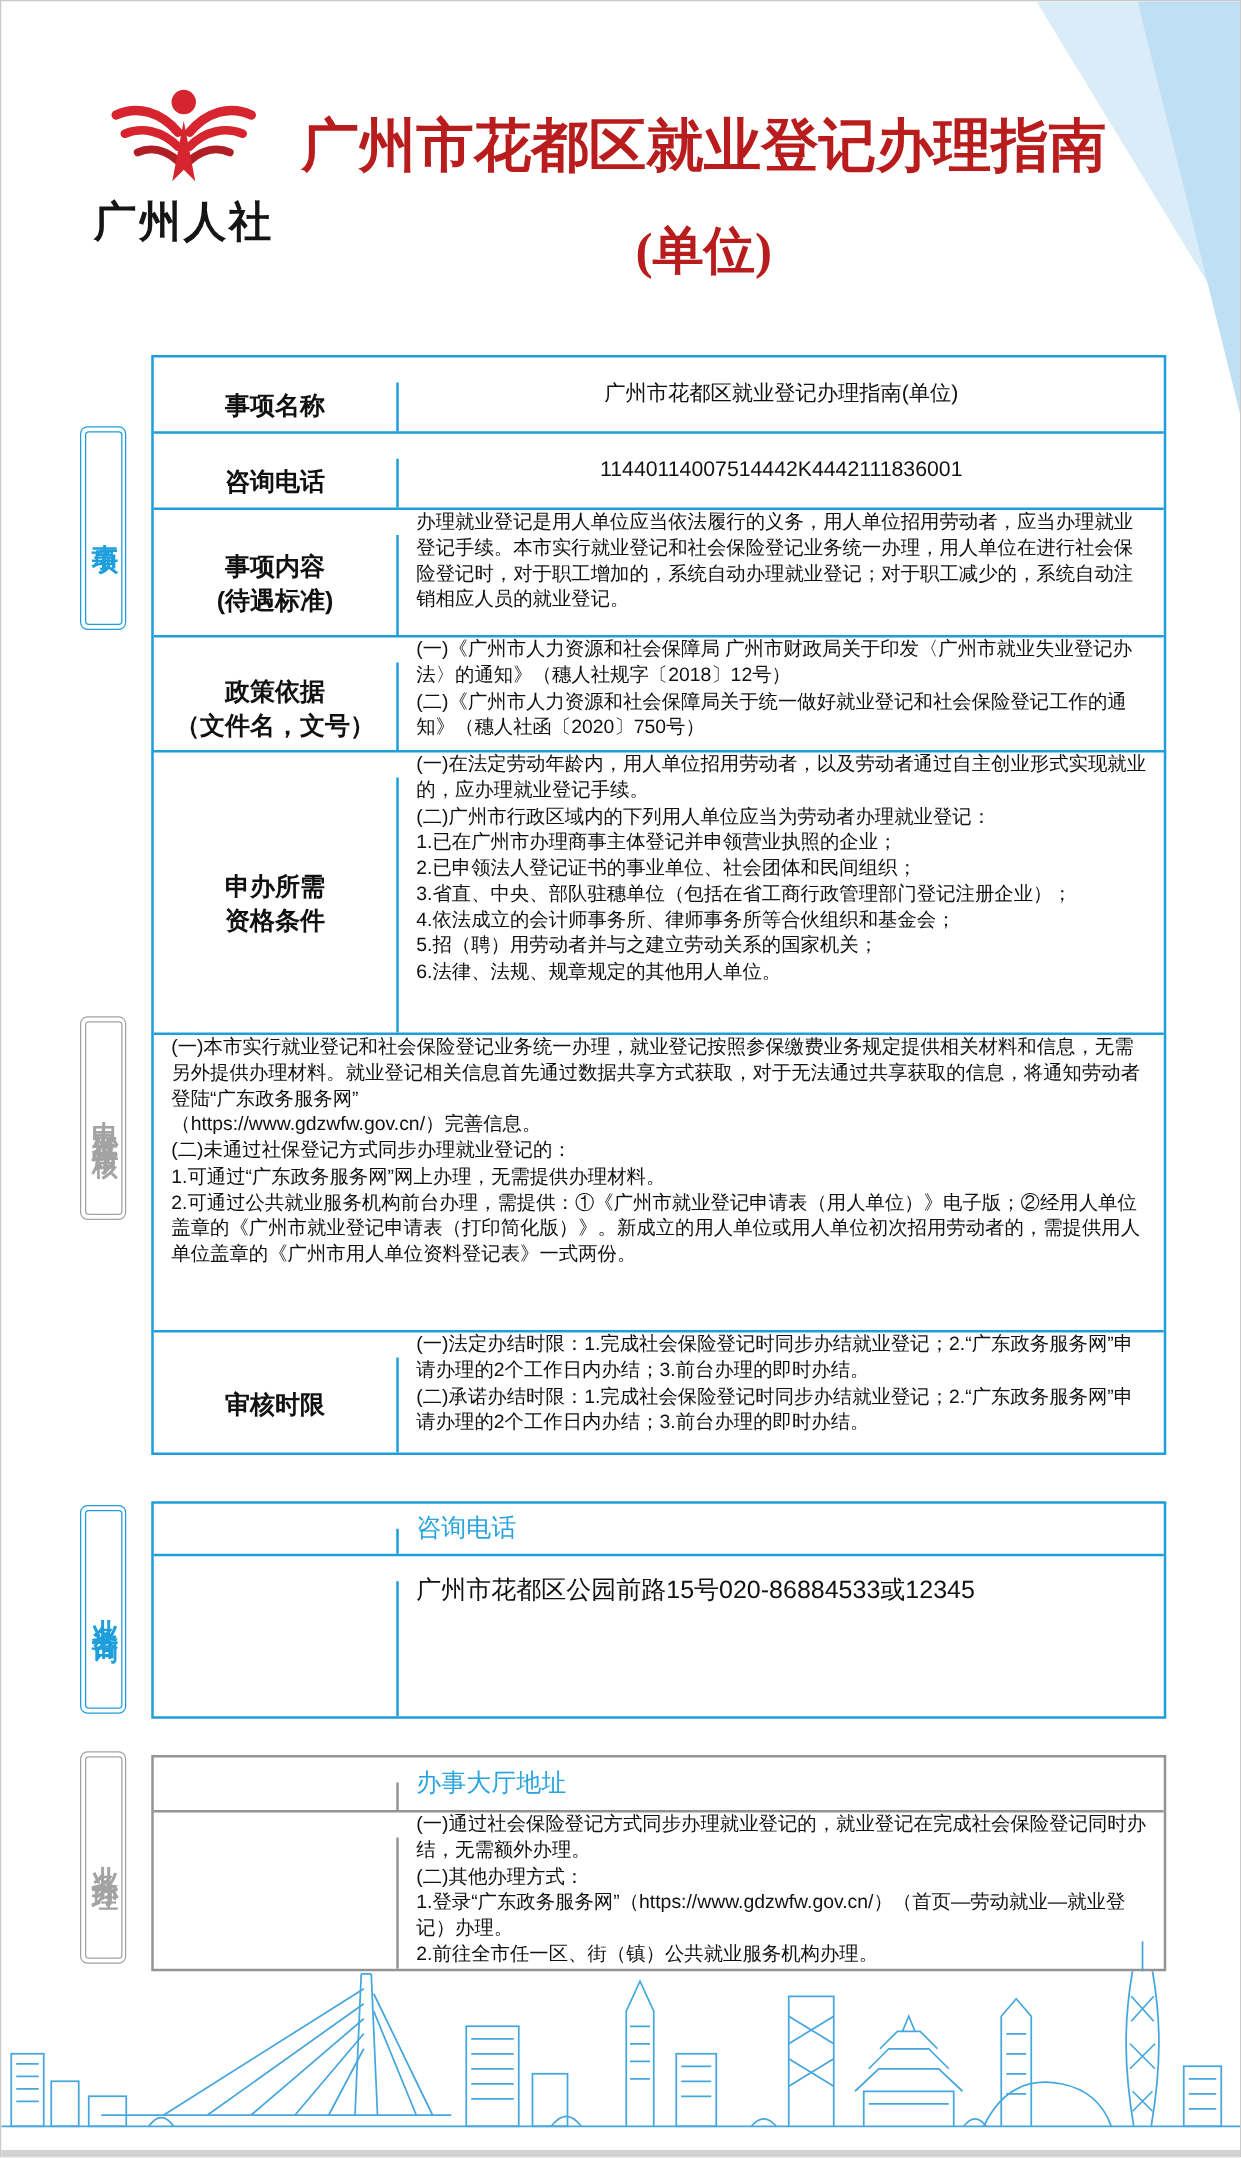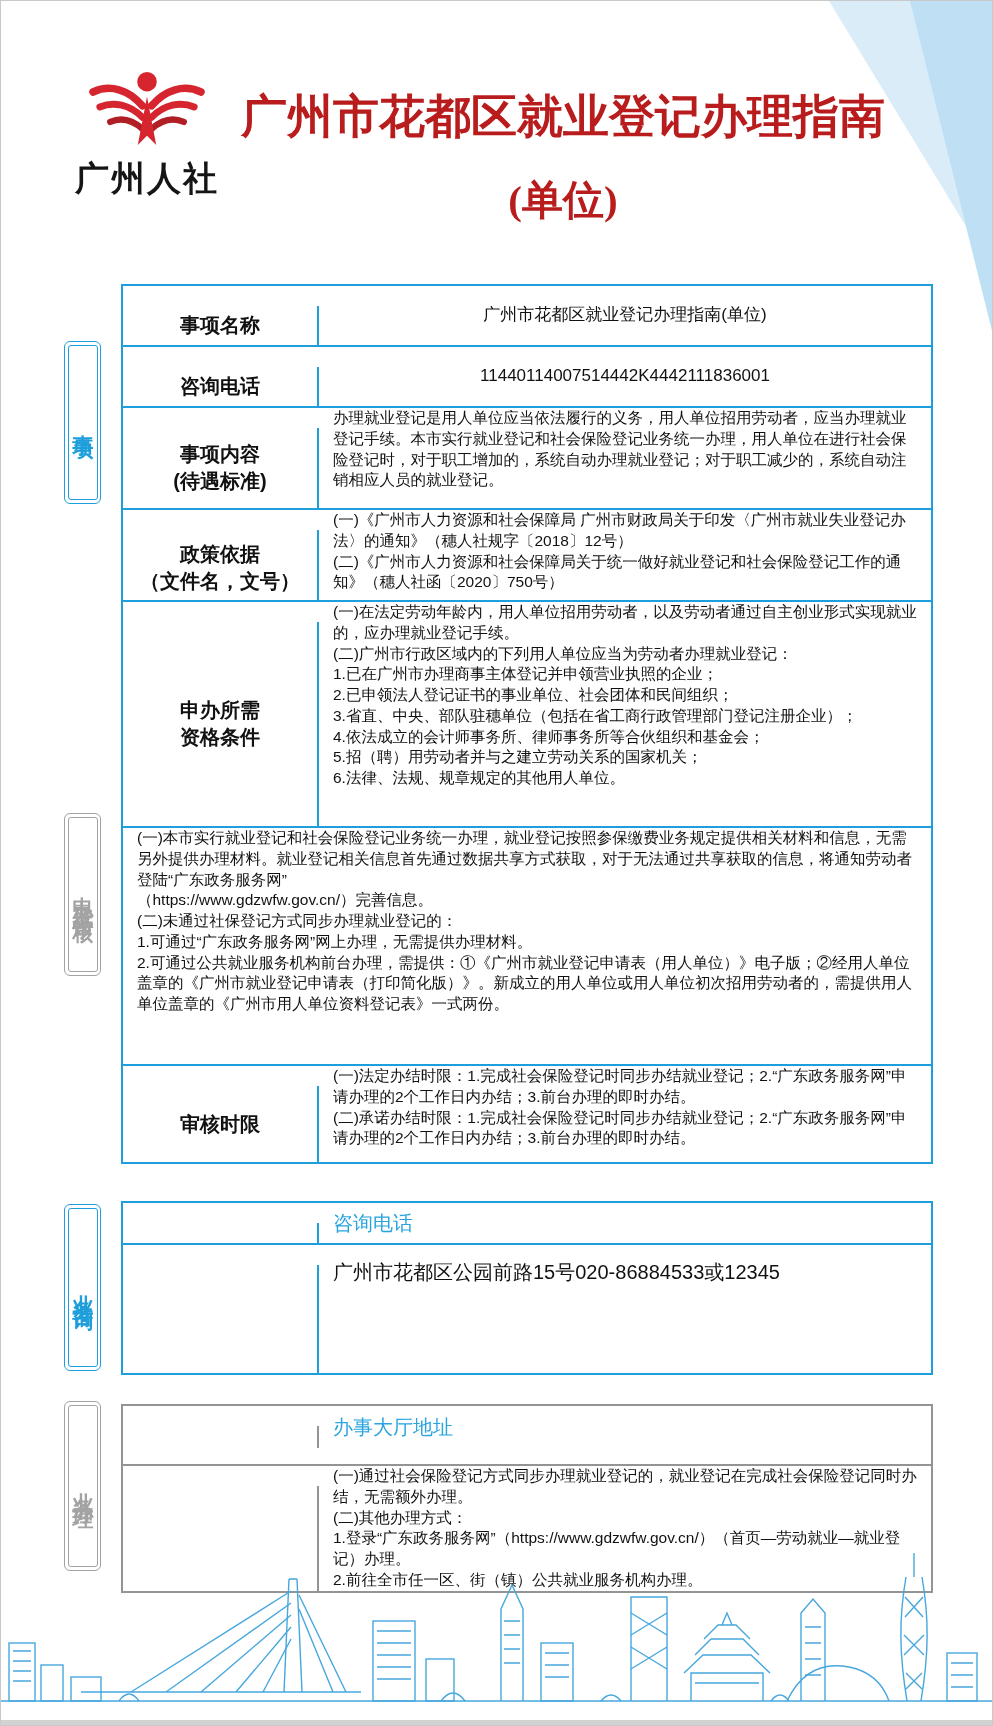--- a/index.html
+++ b/index.html
@@ -144,21 +144,21 @@
     <div class="trow" style="min-height:40px;">
       <div class="lcell"></div>
       <div class="vcell blue-head">咨询电话</div>
     </div>
     <div class="trow" style="min-height:130px;">
       <div class="lcell"></div>
       <div class="vcell toptext">广州市花都区公园前路15号020-86884533或12345</div>
     </div>
   </div>
 
-  <div class="tbl gray" style="top:1403px;gap:16px;">
+  <div class="tbl gray" style="top:1403px;">
     <div class="trow" style="min-height:42px;">
       <div class="lcell"></div>
       <div class="vcell blue-head">办事大厅地址</div>
     </div>
     <div class="trow" style="min-height:123px;">
       <div class="lcell"></div>
       <div class="vcell">(一)通过社会保险登记方式同步办理就业登记的，就业登记在完成社会保险登记同时办结，无需额外办理。
 (二)其他办理方式：
 1.登录“广东政务服务网”（https://www.gdzwfw.gov.cn/）（首页—劳动就业—就业登记）办理。
 2.前往全市任一区、街（镇）公共就业服务机构办理。</div>

